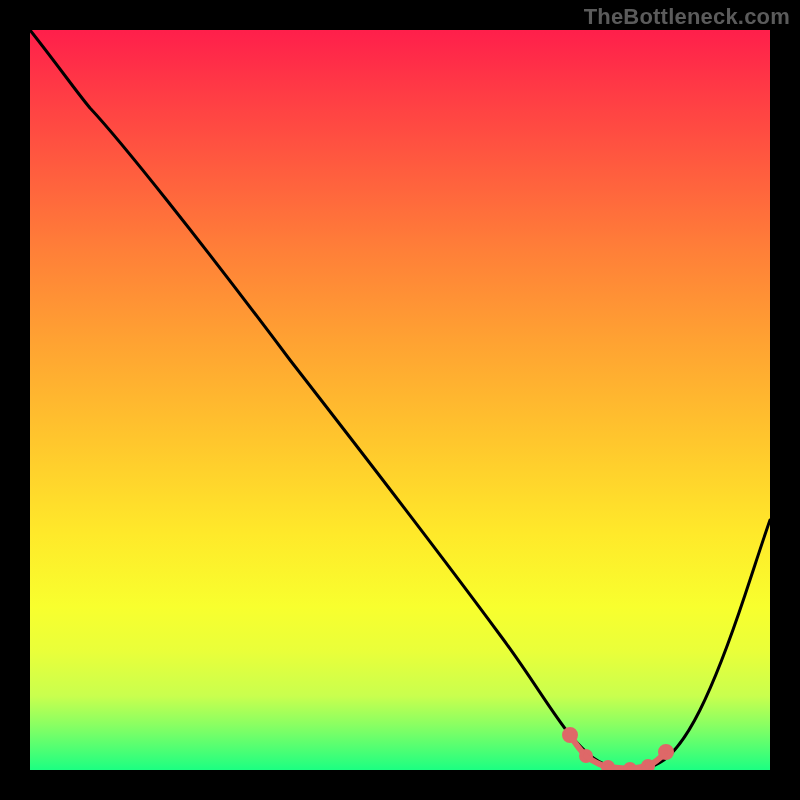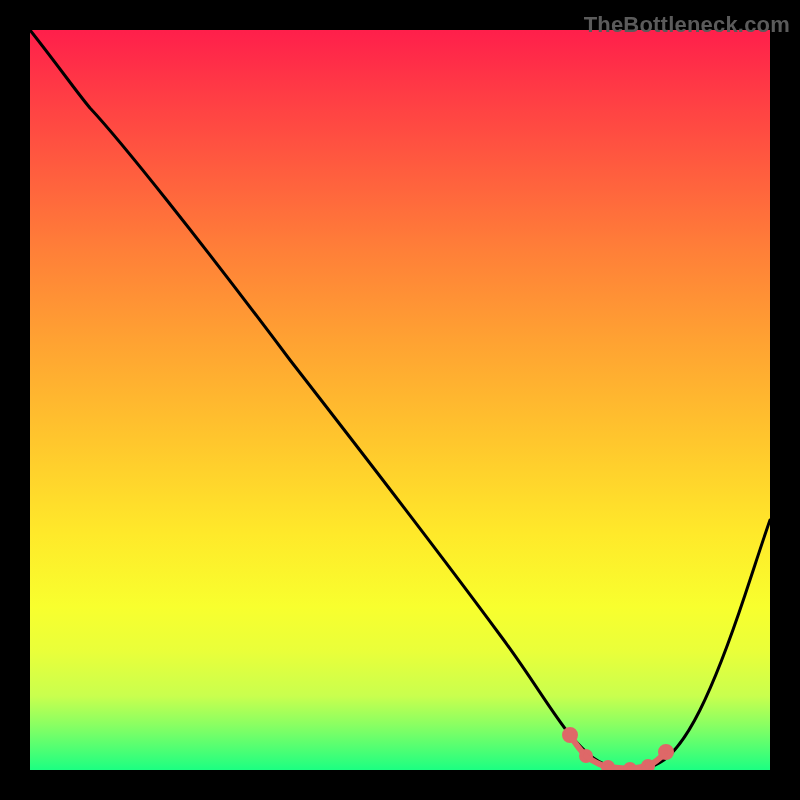--- a/index.html
+++ b/index.html
@@ -12,21 +12,21 @@
     font-family: Arial, Helvetica, sans-serif;
   }
   .frame {
     position: relative;
     width: 800px;
     height: 800px;
     background: #000;
   }
   .watermark {
     position: absolute;
-    top: 12px;
+    top: 4px;
     right: 10px;
     color: #5b5b5b;
     font-size: 22px;
     font-weight: bold;
     letter-spacing: 0.2px;
     z-index: 10;
   }
   .plot-clip {
     position: absolute;
     left: 30px;

